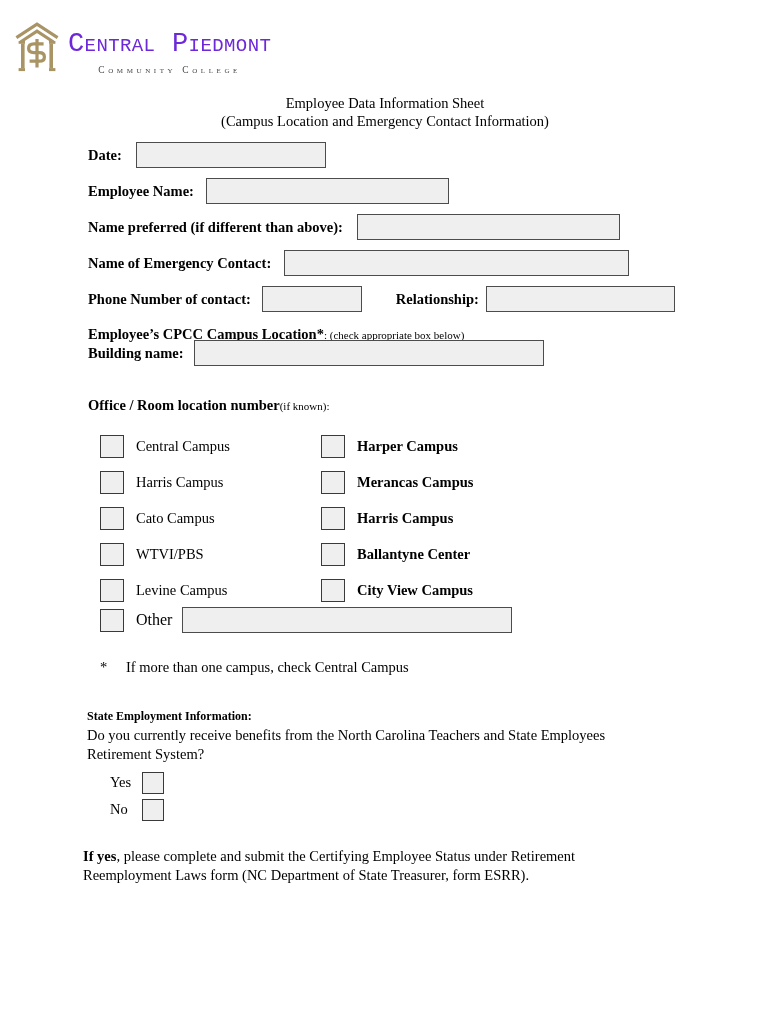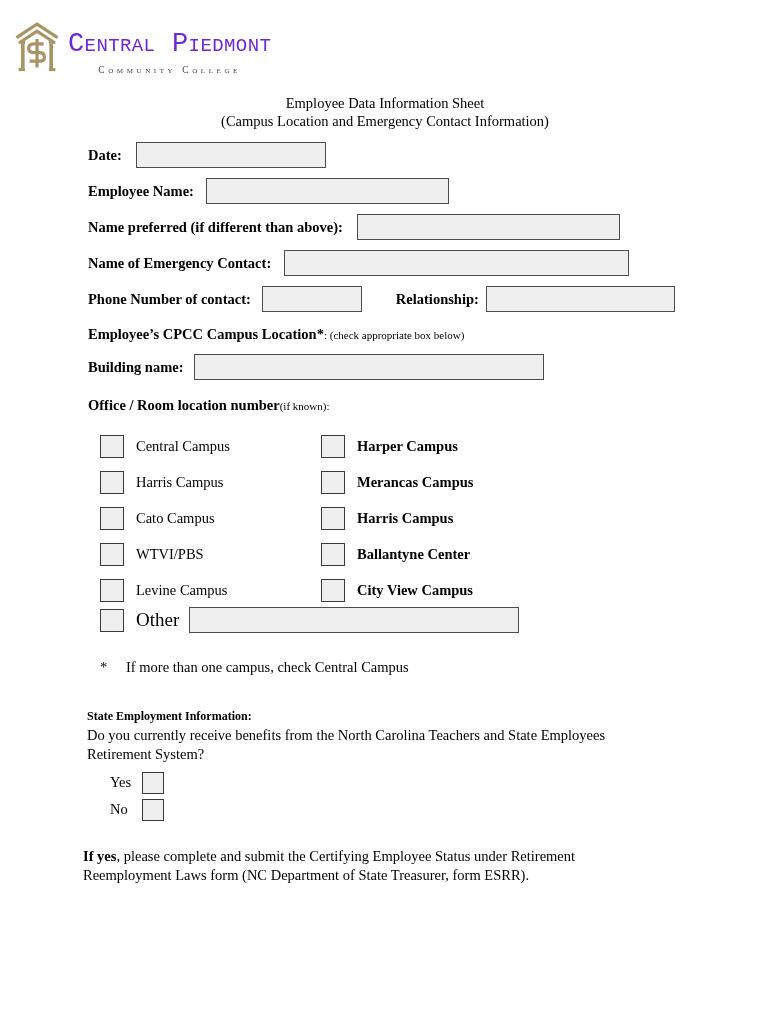--- a/index.html
+++ b/index.html
@@ -142,21 +142,21 @@
 
   
   #other-row {
     position: absolute;
     left: 100px;
     top: 607px;
     display: flex;
     align-items: center;
   }
   #other-label {
-    font-size: 19px;
+    font-size: 16px;
     margin-left: 12px;
   }
 
   
   #footnote {
     position: absolute;
     left: 100px;
     top: 659px;
     font-size: 14.5px;
     white-space: nowrap;
@@ -268,21 +268,21 @@
   <input class="fld" style="width: 100px; margin-left: 11px;" type="text" value="">
   <span class="lbl" style="margin-left:34px;">Relationship:</span>
   <input class="fld" style="width: 189px; margin-left: 7px;" type="text" value="">
 </div>
 
 <div class="row" style="left:88px; top:326px;">
   <span class="lbl">Employee’s CPCC Campus Location*</span>
   <span class="lbl-normal">: (check appropriate box below)</span>
 </div>
 
-<div class="row" style="left:88px; top:354px;justify-content:center;">
+<div class="row" style="left:88px; top:340px;justify-content:center;">
   <span class="lbl">Building name:</span>
   <input class="fld" style="width: 350px; margin-left: 11px;" type="text" value="">
 </div>
 
 <div class="row" style="left:88px; top:397px;">
   <span class="lbl">Office / Room location number</span>
   <span class="lbl-normal"> (if known):</span>
 </div>
 
 <div id="campus-grid">

